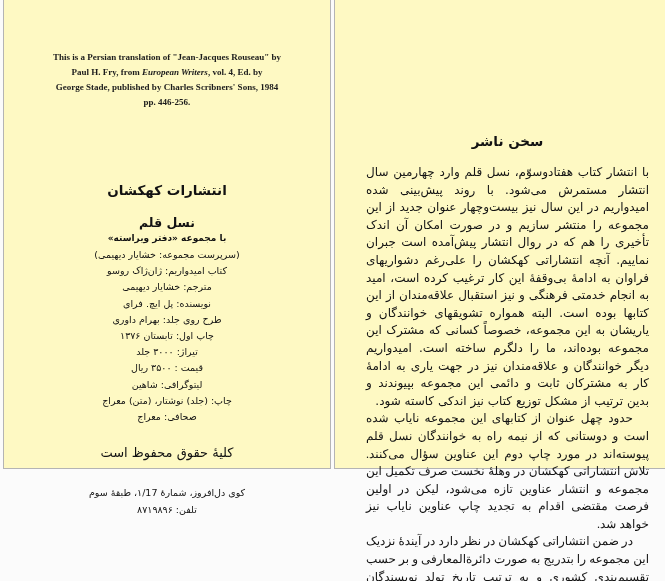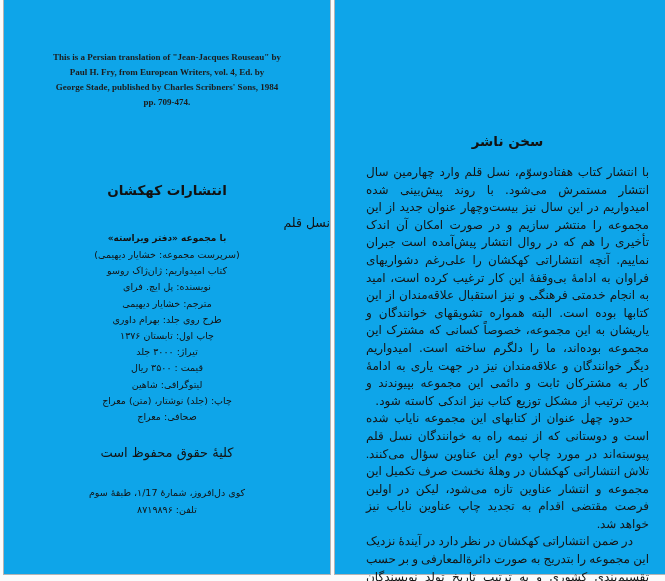--- a/index.html
+++ b/index.html
@@ -9,22 +9,22 @@
     width: 665px;
     height: 581px;
     background: #fbfbfb;
     overflow: hidden;
     font-family: "DejaVu Sans", sans-serif;
     color: #121212;
   }
   .page {
     position: absolute;
     top: 0;
-    height: 575px;
-    background: #0ea5e9;
+    height: 469px;
+    background: #fef9c3;
     border-bottom: 1px solid #b4b4b4;
     box-sizing: border-box;
   }
   .page-left {
     left: 3px;
     width: 328px;
     border-left: 1px solid #b4b4b4;
     border-right: 1px solid #b4b4b4;
     text-align: center;
   }
@@ -37,34 +37,33 @@
 
   
   .english-note {
     margin-top: 50px;
     font-family: "Liberation Serif", serif;
     font-weight: 700;
     font-size: 9px;
     line-height: 15px;
     color: #1c1c1c;
   }
-  .english-note .it { }
+  .english-note .it { font-style: italic; }
 
   .fa { direction: rtl; unicode-bidi: embed; }
 
   .publisher-heading {
     margin: 72px 0 0 0;
     font-size: 13.5px;
     font-weight: 700;
   }
   .series-title {
     margin: 17px 0 0 0;
     font-size: 12.5px;
-    font-weight: 400;
-    text-align: right;
+    font-weight: 700;
   }
   .collab-line {
     margin-top: 3px;
     font-size: 9px;
     font-weight: 700;
   }
   .info-lines {
     margin-top: 4px;
     font-size: 9.5px;
     line-height: 16.2px;
@@ -105,34 +104,34 @@
 <body>
 
 <div class="canvas">
 
   <div class="page page-left">
 
     <div class="english-note">
       <div>This is a Persian translation of "Jean-Jacques Rouseau" by</div>
       <div><span>Paul H. Fry, from </span><span class="it">European Writers</span><span>, vol. 4, Ed. by</span></div>
       <div>George Stade, published by Charles Scribners' Sons, 1984</div>
-      <div>pp. 709-474.</div>
+      <div>pp. 446-256.</div>
     </div>
 
     <h1 class="publisher-heading fa" dir="rtl" lang="fa">انتشارات کهکشان</h1>
 
     <h2 class="series-title fa" dir="rtl" lang="fa">نسل قلم</h2>
 
     <div class="collab-line fa" dir="rtl" lang="fa">با مجموعه «دفتر ویراسته»</div>
 
     <div class="info-lines fa" dir="rtl" lang="fa">
       <div>(سرپرست مجموعه: خشایار دیهیمی)</div>
       <div>کتاب امیدواریم: ژان‌ژاک روسو</div>
+      <div>مترجم: خشایار دیهیمی</div>
       <div>نویسنده: پل ایچ. فرای</div>
-      <div>مترجم: خشایار دیهیمی</div>
       <div>طرح روی جلد: بهرام داوری</div>
       <div>چاپ اول: تابستان ۱۳۷۶</div>
       <div>تیراژ: ۳۰۰۰ جلد</div>
       <div>قیمت : ۳۵۰۰ ریال</div>
       <div>لیتوگرافی: شاهین</div>
       <div>چاپ: (جلد) نوشتار، (متن) معراج</div>
       <div>صحافی: معراج</div>
     </div>
 
     <h3 class="rights-notice fa" dir="rtl" lang="fa">کلیهٔ حقوق محفوظ است</h3>

